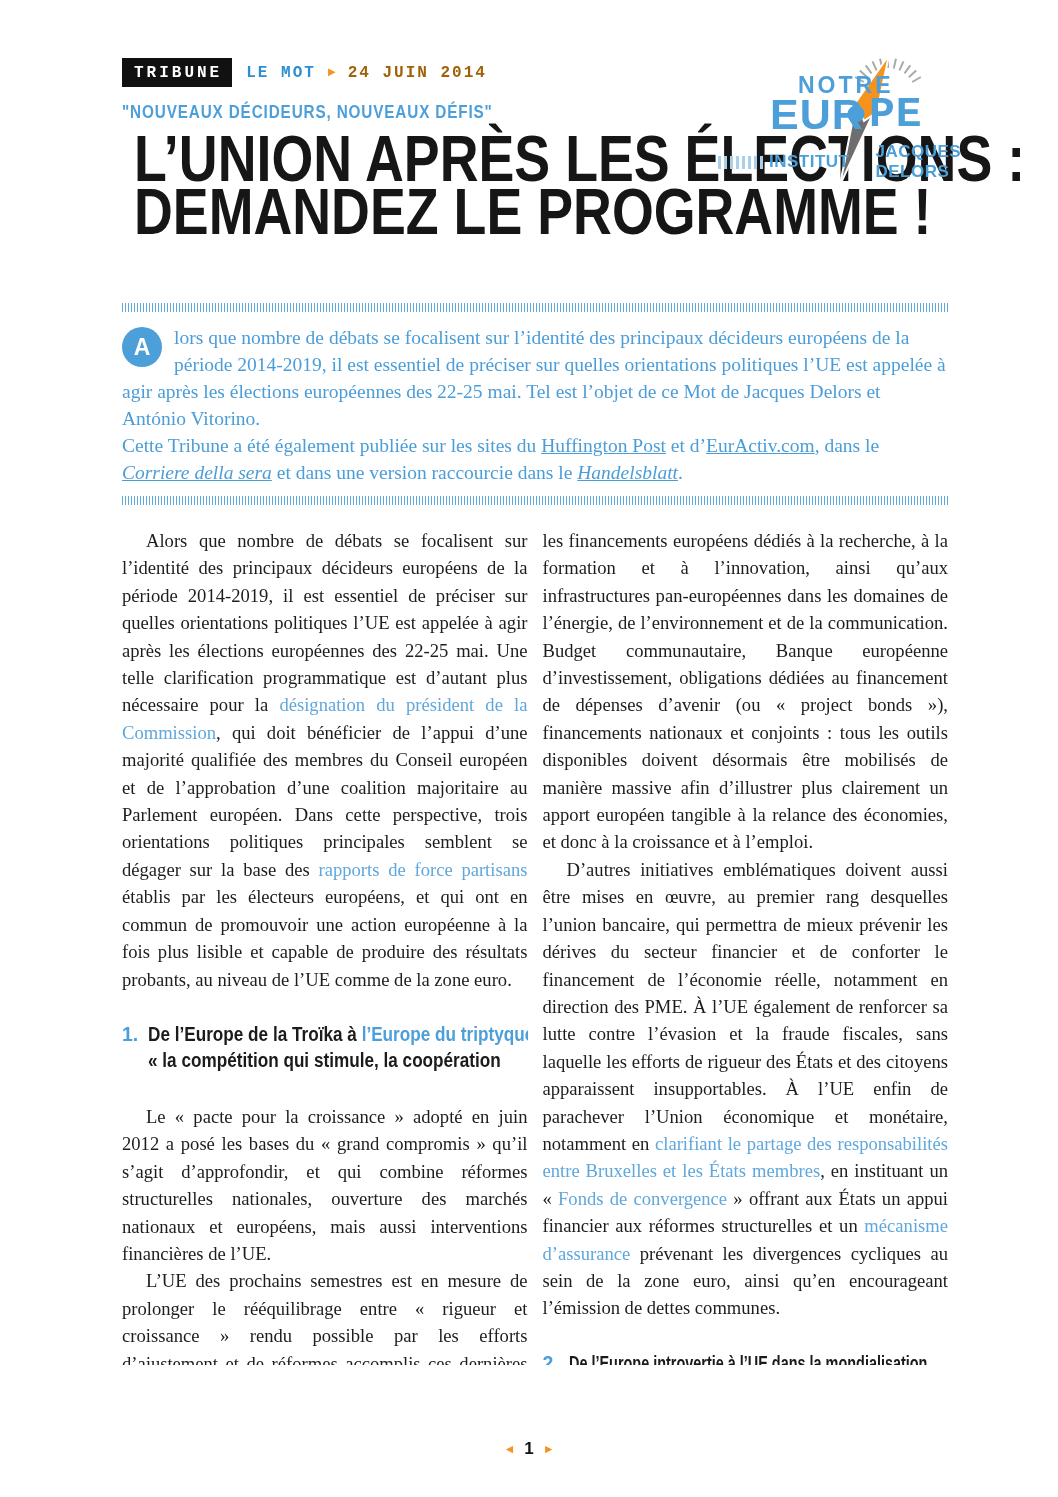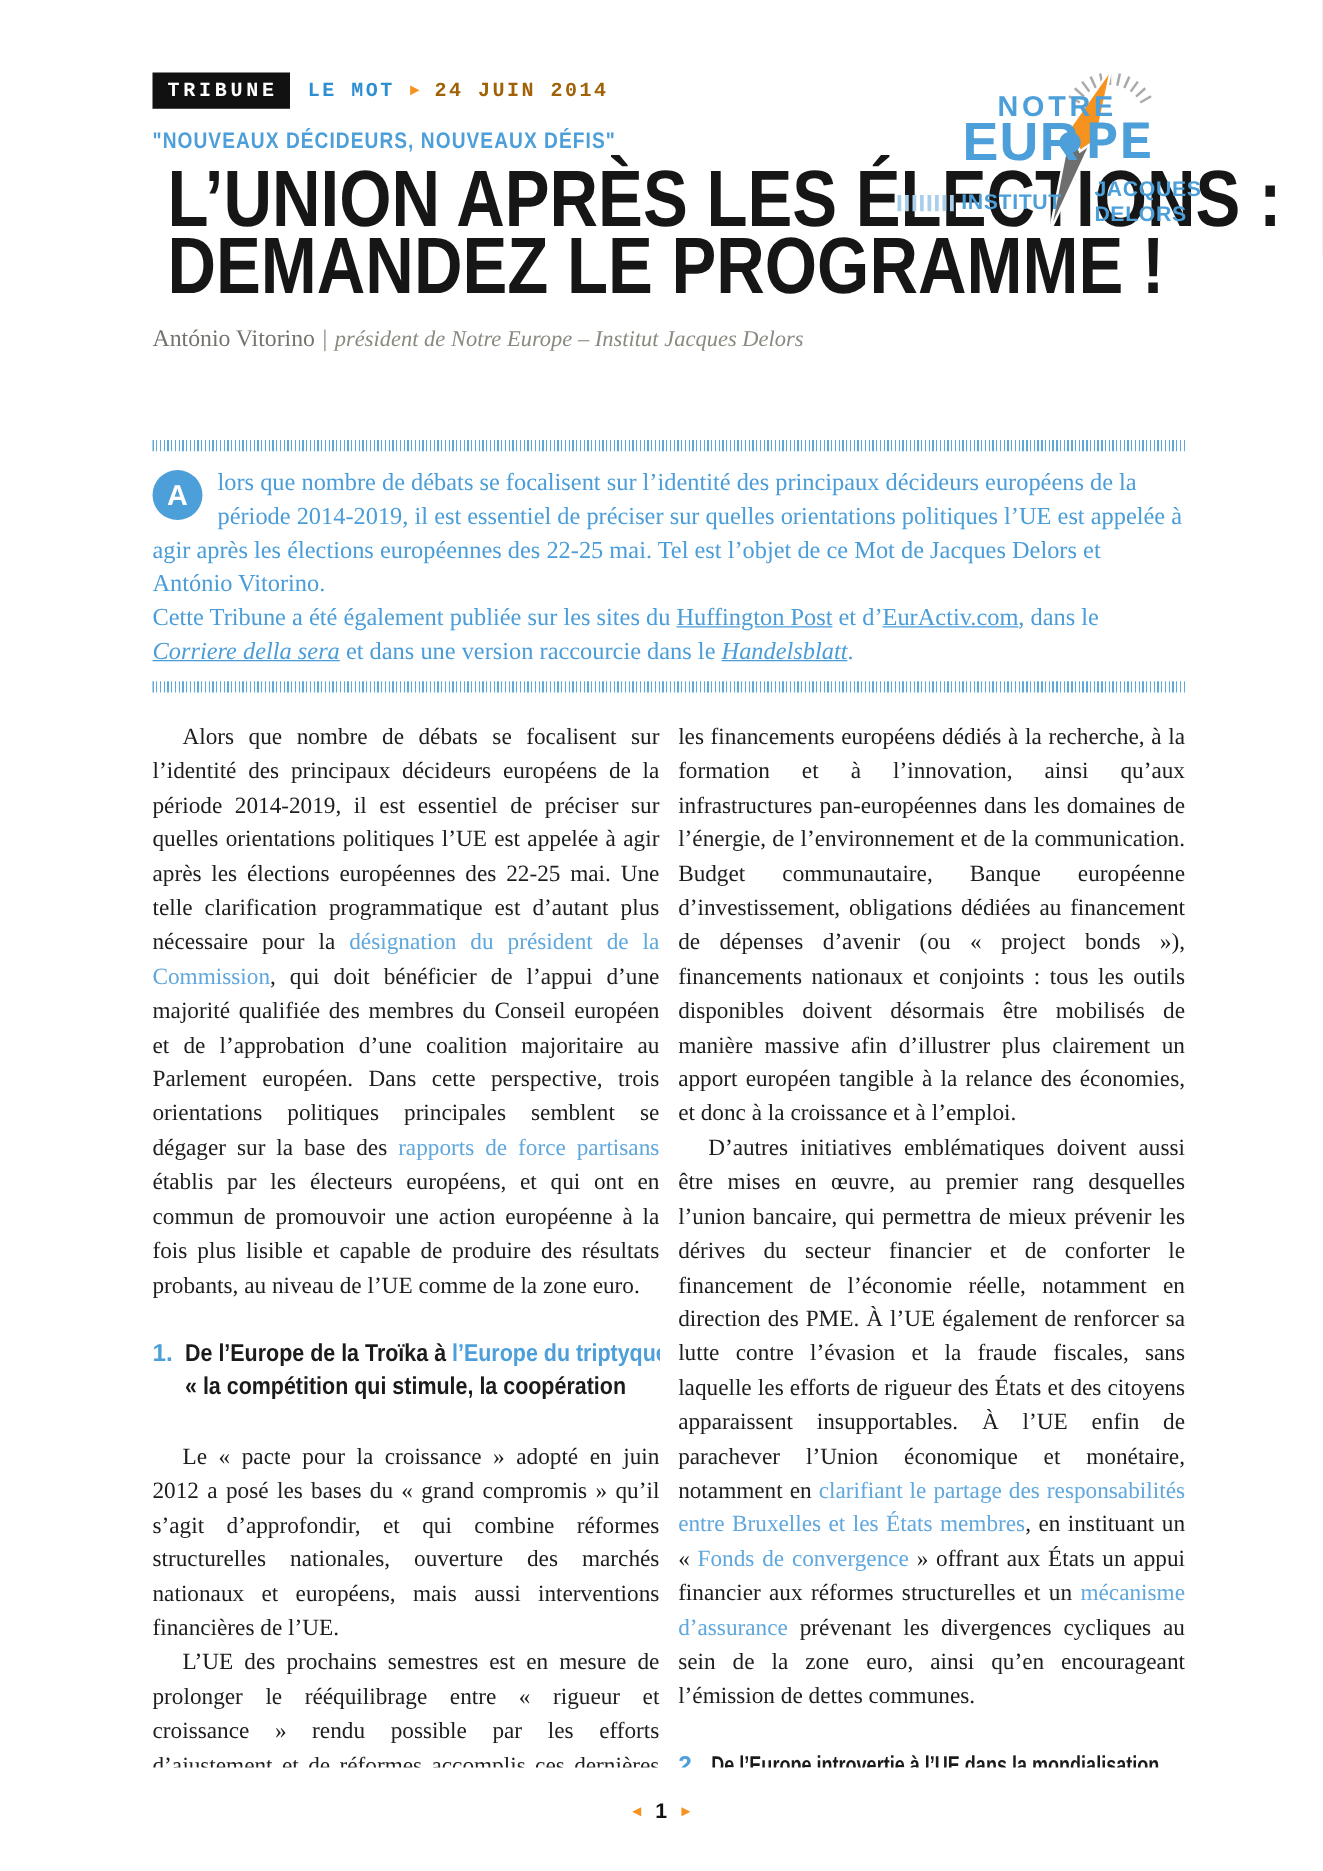--- a/index.html
+++ b/index.html
@@ -86,23 +86,20 @@
     <div class="collection">
       <span class="cx85">"NOUVEAUX DÉCIDEURS, NOUVEAUX DÉFIS"</span>
     </div>
 
     <div class="title">
       <span class="cx84">L’UNION APRÈS LES ÉLECTIONS :</span><br>
       <span class="cx84">DEMANDEZ LE PROGRAMME !</span>
     </div>
 
     <div class="authors">
-      <div class="author-line">
-        <span>António Vitorino</span><span class="author-sep">|</span><span class="author-role">président de Notre Europe – Institut Jacques Delors</span>
-      </div>
     </div>
 
     <div class="abstract">
       <div class="hatch"></div>
       <div class="abs-body">
         <span class="dropcap">A</span>
         <p><span>lors que nombre de débats se focalisent sur l’identité des principaux décideurs européens de la période 2014-2019, il est essentiel de préciser sur quelles orientations politiques l’UE est appelée à agir après les élections européennes des 22-25 mai. Tel est l’objet de ce Mot de Jacques Delors et António Vitorino.</span></p>
         <p><span>Cette Tribune a été également publiée sur les sites du </span><span class="u">Huffington Post</span><span> et d’</span><span class="u">EurActiv.com</span><span>, dans le </span><span class="u i">Corriere della sera</span><span> et dans une version raccourcie dans le </span><span class="u i">Handelsblatt</span><span>.</span></p>
       </div>
       <div class="hatch"></div>

